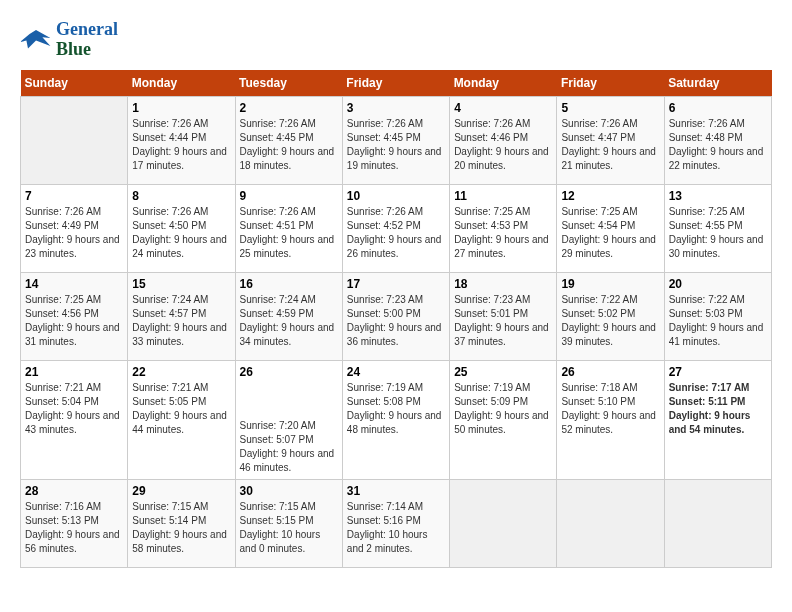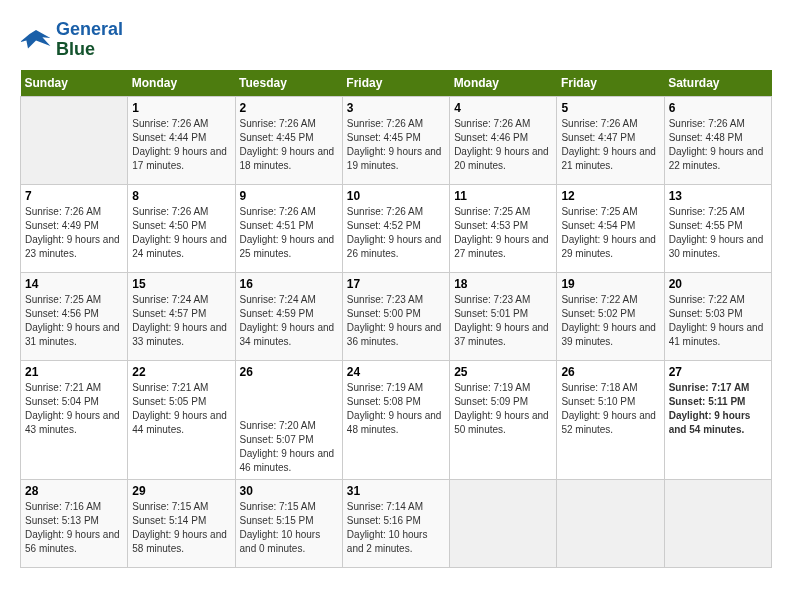--- a/index.html
+++ b/index.html
@@ -8,20 +8,21 @@
       background: #fff;
       width: 792px;
       min-height: 612px;
       padding: 20px;
     }
     .header {
       display: flex;
       justify-content: space-between;
       align-items: flex-end;
       margin-bottom: 10px;
+      font-family: Liberation Serif, serif;
     }
     .logo {
       display: flex;
       align-items: center;
       gap: 4px;
     }
     .logo-text {
       font-size: 18px;
       font-weight: bold;
       color: #333;
@@ -45,21 +46,21 @@
     .location {
       font-size: 14px;
       color: #555;
     }
     table {
       width: 100%;
       border-collapse: collapse;
       font-size: 11px;
     }
     thead tr th {
-      background-color: #4d7c0f;
+      background-color: #c2410c;
       color: #fff;
       padding: 6px 4px;
       text-align: left;
       font-size: 12px;
       font-weight: bold;
     }
     tbody tr td {
       border: 1px solid #ccc;
       vertical-align: top;
       padding: 4px;

